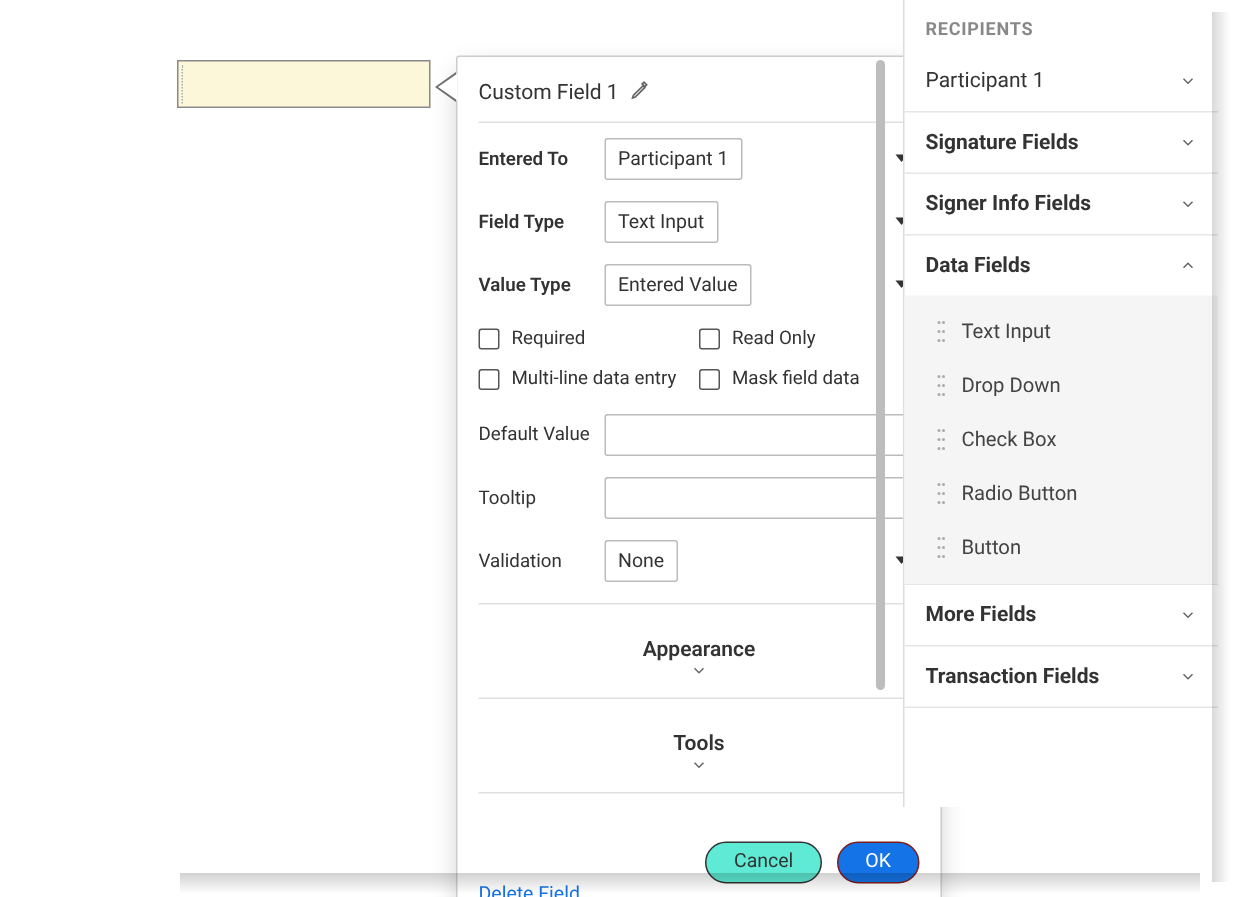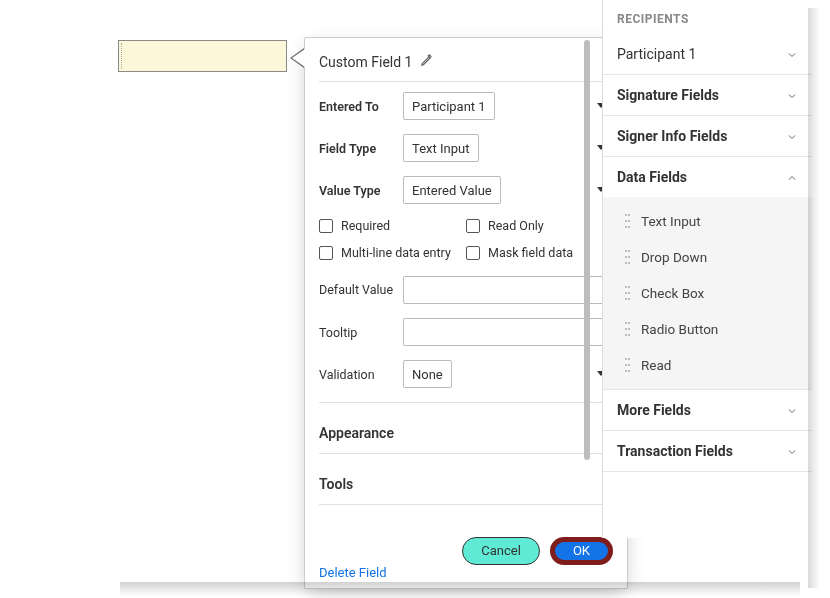--- a/index.html
+++ b/index.html
@@ -23,29 +23,29 @@
   .form-row .lbl.thin { font-weight:400;}
   .sel, .txt { flex:1; height:28px; border:1px solid #bbb; border-radius:2px; font-size:13px; padding:0 8px; background:#fff; color:#333; appearance:none; position:relative;}
   .sel-wrap{flex:1;position:relative;}
   .sel-wrap .caret{position:absolute;right:8px;top:11px;width:0;height:0;border-left:4px solid transparent;border-right:4px solid transparent;border-top:5px solid #333;pointer-events:none;}
   .txt{height:28px;}
   
   .check-grid { display:grid; grid-template-columns: 1fr 1fr; row-gap:12px; margin-bottom:16px;}
   .check-item { display:flex; align-items:flex-start; gap:8px; font-size:12.5px; color:#333;}
   .cbox { width:14px; height:14px; border:1.5px solid #555; border-radius:2px; flex-shrink:0; margin-top:1px; background:#fff;}
   
-  .section-row{display:flex;align-items:center;justify-content:space-between;padding:12px 0;font-size:14px;color:#333;font-weight:600;}
+  .section-row{display:flex;align-items:center;justify-content:space-between;padding:12px 0;font-size:14px;color:#333;font-weight:600;flex-direction:column;}
   .chev{width:12px;height:12px;}
   .chev svg{width:12px;height:12px;stroke:#666;stroke-width:2;fill:none;}
   
   .btn-row{display:flex;align-items:center;gap:10px;padding-top:6px;}
   .link-btn{color:#1473e6;font-size:13px;background:none;border:none;cursor:pointer;margin-right:auto;margin-top:44px;}
   .pill-btn{height:28px;padding:0 18px;border-radius:14px;font-size:13px;cursor:pointer;}
   .pill-outline{background:#5eead4;border:1.5px solid #333;color:#333;}
-  .pill-primary{background:#1473e6;border:5px solid #7f1d1d;color:#fff;}
+  .pill-primary{background:#1473e6;border:1px solid #7f1d1d;color:#fff;}
   
   .scroll-ind{position:absolute;left:584px;top:40px;width:6px;height:420px;background:#bdbdbd;border-radius:3px;}
   
   .side-panel{position:absolute;left:602px;top:0;width:210px;height:538px;background:#fff;border-left:1px solid #ddd;}
   .sp-section{border-bottom:1px solid #e6e6e6;}
   .sp-head{padding:12px 14px 8px 14px;font-size:12px;font-weight:700;color:#888;letter-spacing:0.5px;}
   .sp-row{display:flex;align-items:center;justify-content:space-between;padding:12px 14px;font-size:14px;color:#333;cursor:pointer;}
   .sp-row.bold{font-weight:700;}
   .sp-sub{background:#f5f5f5;padding:6px 0;}
   .sp-item{display:flex;align-items:center;gap:10px;padding:10px 14px 10px 22px;font-size:13.5px;color:#444;cursor:pointer;}
@@ -230,21 +230,21 @@
             <span></span>
           </span>
         <span>Radio Button</span>
       </div>
       <div class="sp-item">
         <span class="grip">
             <span></span>
             <span></span>
             <span></span>
           </span>
-        <span>Read</span>
+        <span>Button</span>
       </div>
     </div>
   </div>
   <div class="sp-section">
     <div class="sp-row bold">
       <span>More Fields</span>
       <span class="chev"><svg viewBox="0 0 24 24">
             <polyline points="6 9 12 15 18 9"></polyline>
           </svg></span>
     </div>

